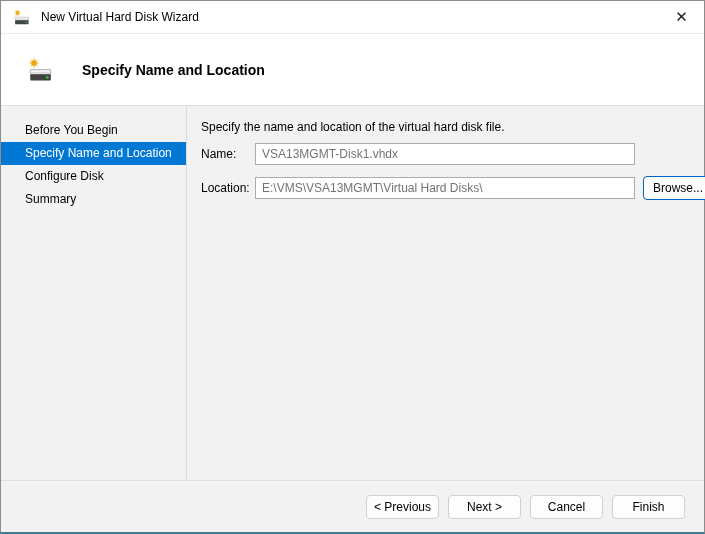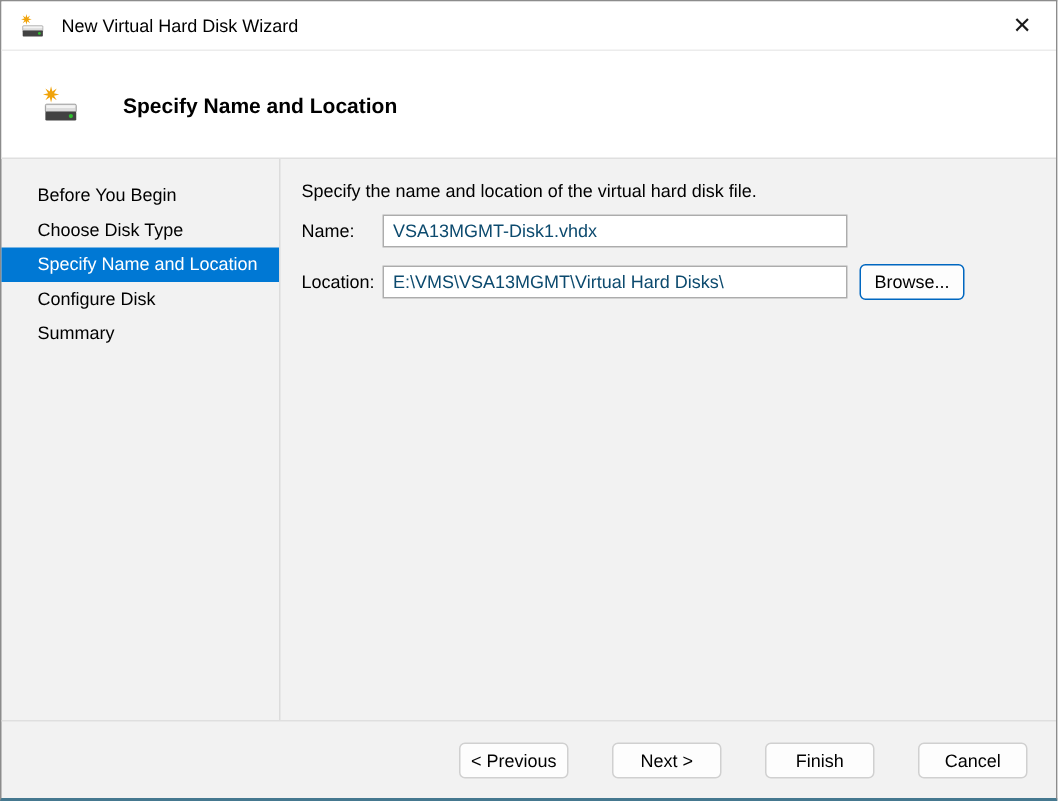--- a/index.html
+++ b/index.html
@@ -52,24 +52,24 @@
     padding-left: 24px;
     font-size: 12px; color: #000;
     white-space: nowrap; cursor: default;
   }
   .side-item.selected { background: #0078d4; color: #ffffff; }
   .content { flex: 1 1 auto; padding: 14px 18px 0 14px; }
   .desc { font-size: 12px; margin-bottom: 9px; color: #000; }
   .form-row { display: flex; align-items: center; margin-bottom: 11px; }
   .form-label { width: 54px; flex: 0 0 auto; font-size: 12px; color: #000; }
   .text-input {
-    width: 310px; height: 22px; flex: 0 0 auto;
+    width: 380px; height: 22px; flex: 0 0 auto;
     border: 1px solid #acacac; background: #ffffff;
     font-family: "Liberation Sans", "DejaVu Sans", sans-serif;
-    font-size: 12px; color: #0c4a6e;
+    font-size: 12px; color: #737373;
     padding: 0 6px; outline: none;
   }
   .browse-btn {
     margin-left: 8px; width: 70px; height: 24px;
     background: #fdfdfd;
     border: 1px solid #0067c0; border-radius: 4px;
     font-family: "Liberation Sans", "DejaVu Sans", sans-serif;
     font-size: 12px; color: #000; cursor: default;
   }
   
@@ -77,21 +77,21 @@
     flex: 0 0 auto; height: 52px;
     border-top: 1px solid #dfdfdf;
     display: flex; align-items: center; justify-content: flex-end;
     gap: 9px; padding-right: 19px;
   }
   .nav-btn {
     width: 73px; height: 24px;
     background: #fdfdfd;
     border: 1px solid #d0d0d0; border-radius: 4px;
     font-family: "Liberation Sans", "DejaVu Sans", sans-serif;
-    font-size: 12px; color: #000; cursor: default; margin-left: 20px;
+    font-size: 12px; color: #000; cursor: default;
   }
 </style>
 </head>
 <body>
 
 <svg width="0" height="0" style="position:absolute">
   <symbol id="vhd-icon" viewBox="0 0 24 24">
     <path d="M6.5 0.5 L7.3 3.7 L10 1.9 L8.3 4.7 L11.5 5.5 L8.3 6.3 L10 9.1 L7.3 7.3 L6.5 10.5 L5.7 7.3 L3 9.1 L4.7 6.3 L1.5 5.5 L4.7 4.7 L3 1.9 L5.7 3.7 Z" fill="#f0a30a"></path>
     <rect x="3" y="11.5" width="19" height="5" rx="0.8" fill="#dcdcdc" stroke="#9a9a9a" stroke-width="0.6"></rect>
     <rect x="3.6" y="12.2" width="17.8" height="1.6" rx="0.6" fill="#f3f3f3"></rect>
@@ -114,21 +114,20 @@
     <svg class="hdr-icon">
         <use href="#vhd-icon"></use>
       </svg>
     <span class="hdr-title">Specify Name and Location</span>
   </div>
 
   <div class="body">
 
     <div class="sidebar">
       <div class="side-item">Before You Begin</div>
-      <div class="side-item">Choose Disk Type</div>
       <div class="side-item selected">Specify Name and Location</div>
       <div class="side-item">Configure Disk</div>
       <div class="side-item">Summary</div>
     </div>
 
     <div class="content">
       <div class="desc">Specify the name and location of the virtual hard disk file.</div>
 
       <div class="form-row">
         <span class="form-label">Name:</span>
@@ -140,17 +139,17 @@
         <input class="text-input" type="text" value="E:\VMS\VSA13MGMT\Virtual Hard Disks\" style="">
         <button class="browse-btn">Browse...</button>
       </div>
     </div>
 
   </div>
 
   <div class="footer">
     <button class="nav-btn">&lt; Previous</button>
     <button class="nav-btn">Next &gt;</button>
+    <button class="nav-btn">Cancel</button>
     <button class="nav-btn">Finish</button>
-    <button class="nav-btn">Cancel</button>
   </div>
 
 </div>
 
 </body></html>

